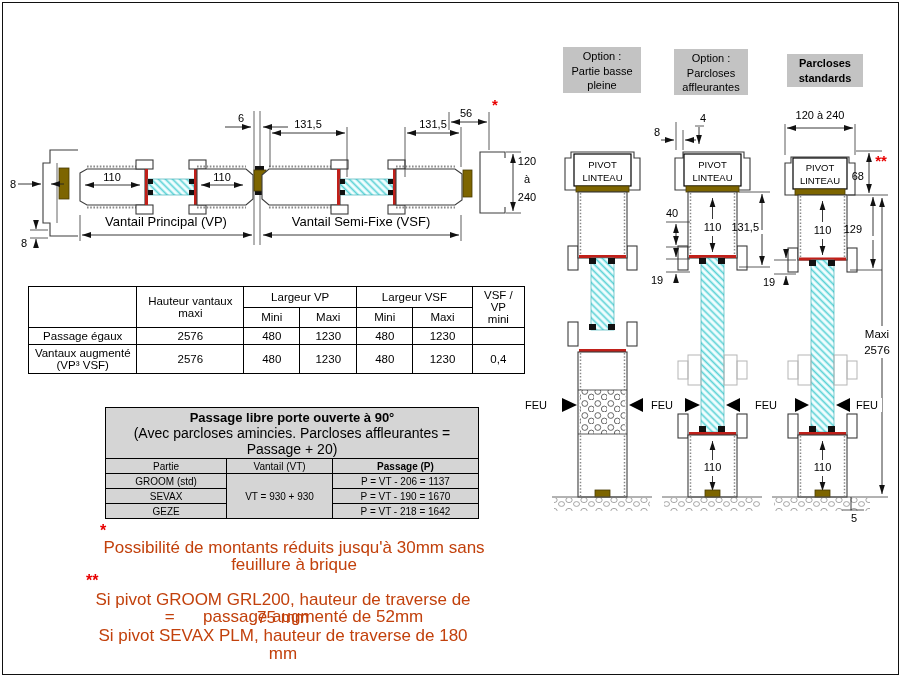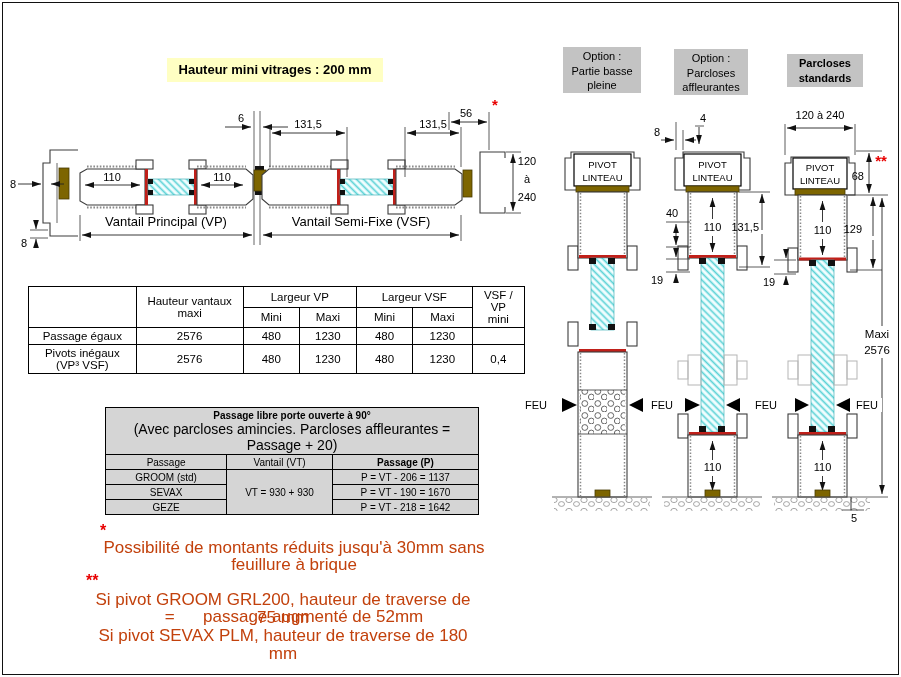--- a/index.html
+++ b/index.html
@@ -37,36 +37,35 @@
   .star{font-size:15px;font-weight:bold;fill:var(--asterisk_red);}
   .pivotT{font-size:9.5px;}
   .feuT{font-size:11px;}
   .maxiT{font-size:11.5px;}
   .whiteback{fill:#fff;}
   table{border-collapse:collapse;position:absolute;background:#fff;color:#000;}
   #t1{left:28px;top:286px;width:497px;font-size:11.5px;border:1.5px solid #000;}
   #t1 td{border:1px solid #000;text-align:center;padding:2px 3px;margin-top:14px;}
   #t2{left:105px;top:407px;width:374px;font-size:10px;background:var(--table2_bg);border:1.8px solid #000;}
   #t2 td{border:1px solid #000;text-align:center;padding:1.5px 3px;}
-  .t2title{font-weight:bold;font-size:10px;}
+  .t2title{font-weight:bold;font-size:13px;}
   .t2sub{font-size:14px;}
   .boldc{font-weight:bold;}
   .note{position:absolute;text-align:center;font-size:17px;color:#c2410c;line-height:17px;}
   .pre{white-space:pre;margin-top:35px;}
   .starMark{position:absolute;color:var(--asterisk_red);font-weight:bold;font-size:16px;line-height:14px;}
   .optbox{position:absolute;background:var(--option_bg);text-align:center;
           font-size:11px;line-height:14.5px;padding-top:2px;color:#000;}
 </style>
 </head>
 <body>
 
 <div id="canvas">
   <div class="frame"></div>
 
-  <div class="banner">Hauteur mini vitrages : 200 mm</div>
 
   <svg style="left:0;top:95px" width="540" height="192" viewBox="0 0 540 192">
     <defs>
       <marker id="arw" viewBox="0 0 10 8" refX="9.3" refY="4" markerWidth="10" markerHeight="8" orient="auto" markerUnits="userSpaceOnUse">
         <path d="M0,1 L9.3,4 L0,7 Z" fill="#111"></path>
       </marker>
       <pattern id="gl1" width="5" height="5" patternUnits="userSpaceOnUse" patternTransform="rotate(-45)">
         <rect width="5" height="5" class="glassbg"></rect>
         <line x1="2.5" y1="0" x2="2.5" y2="5" class="glassline"></line>
       </pattern>
@@ -226,21 +225,21 @@
       <td><span>Passage égaux</span></td>
       <td>2576</td>
       <td>480</td>
       <td>1230</td>
       <td>480</td>
       <td>1230</td>
       <td></td>
     </tr>
     <tr>
       <td>
-        <span>Pivots inégaux</span><br>
+        <span>Vantaux augmenté</span><br>
         <span>(VP³ VSF)</span>
       </td>
       <td>2576</td>
       <td>480</td>
       <td>1230</td>
       <td>480</td>
       <td>1230</td>
       <td>0,4</td>
     </tr>
   </tbody>
@@ -248,21 +247,21 @@
 
   <table id="t2">
     <tbody>
         <tr>
       <td colspan="3">
         <div class="t2title">Passage libre porte ouverte à 90°</div>
         <div class="t2sub">(Avec parcloses amincies. Parcloses affleurantes = Passage + 20)</div>
       </td>
     </tr>
     <tr>
-      <td style="width:121px">Passage</td>
+      <td style="width:121px">Partie</td>
       <td style="width:105px">Vantail (VT)</td>
       <td style="width:148px" class="boldc">Passage (P)</td>
     </tr>
     <tr>
       <td>GROOM (std)</td>
       <td rowspan="3">VT = 930 + 930</td>
       <td>P = VT - 206 = 1137</td>
     </tr>
     <tr>
       <td>SEVAX</td>

